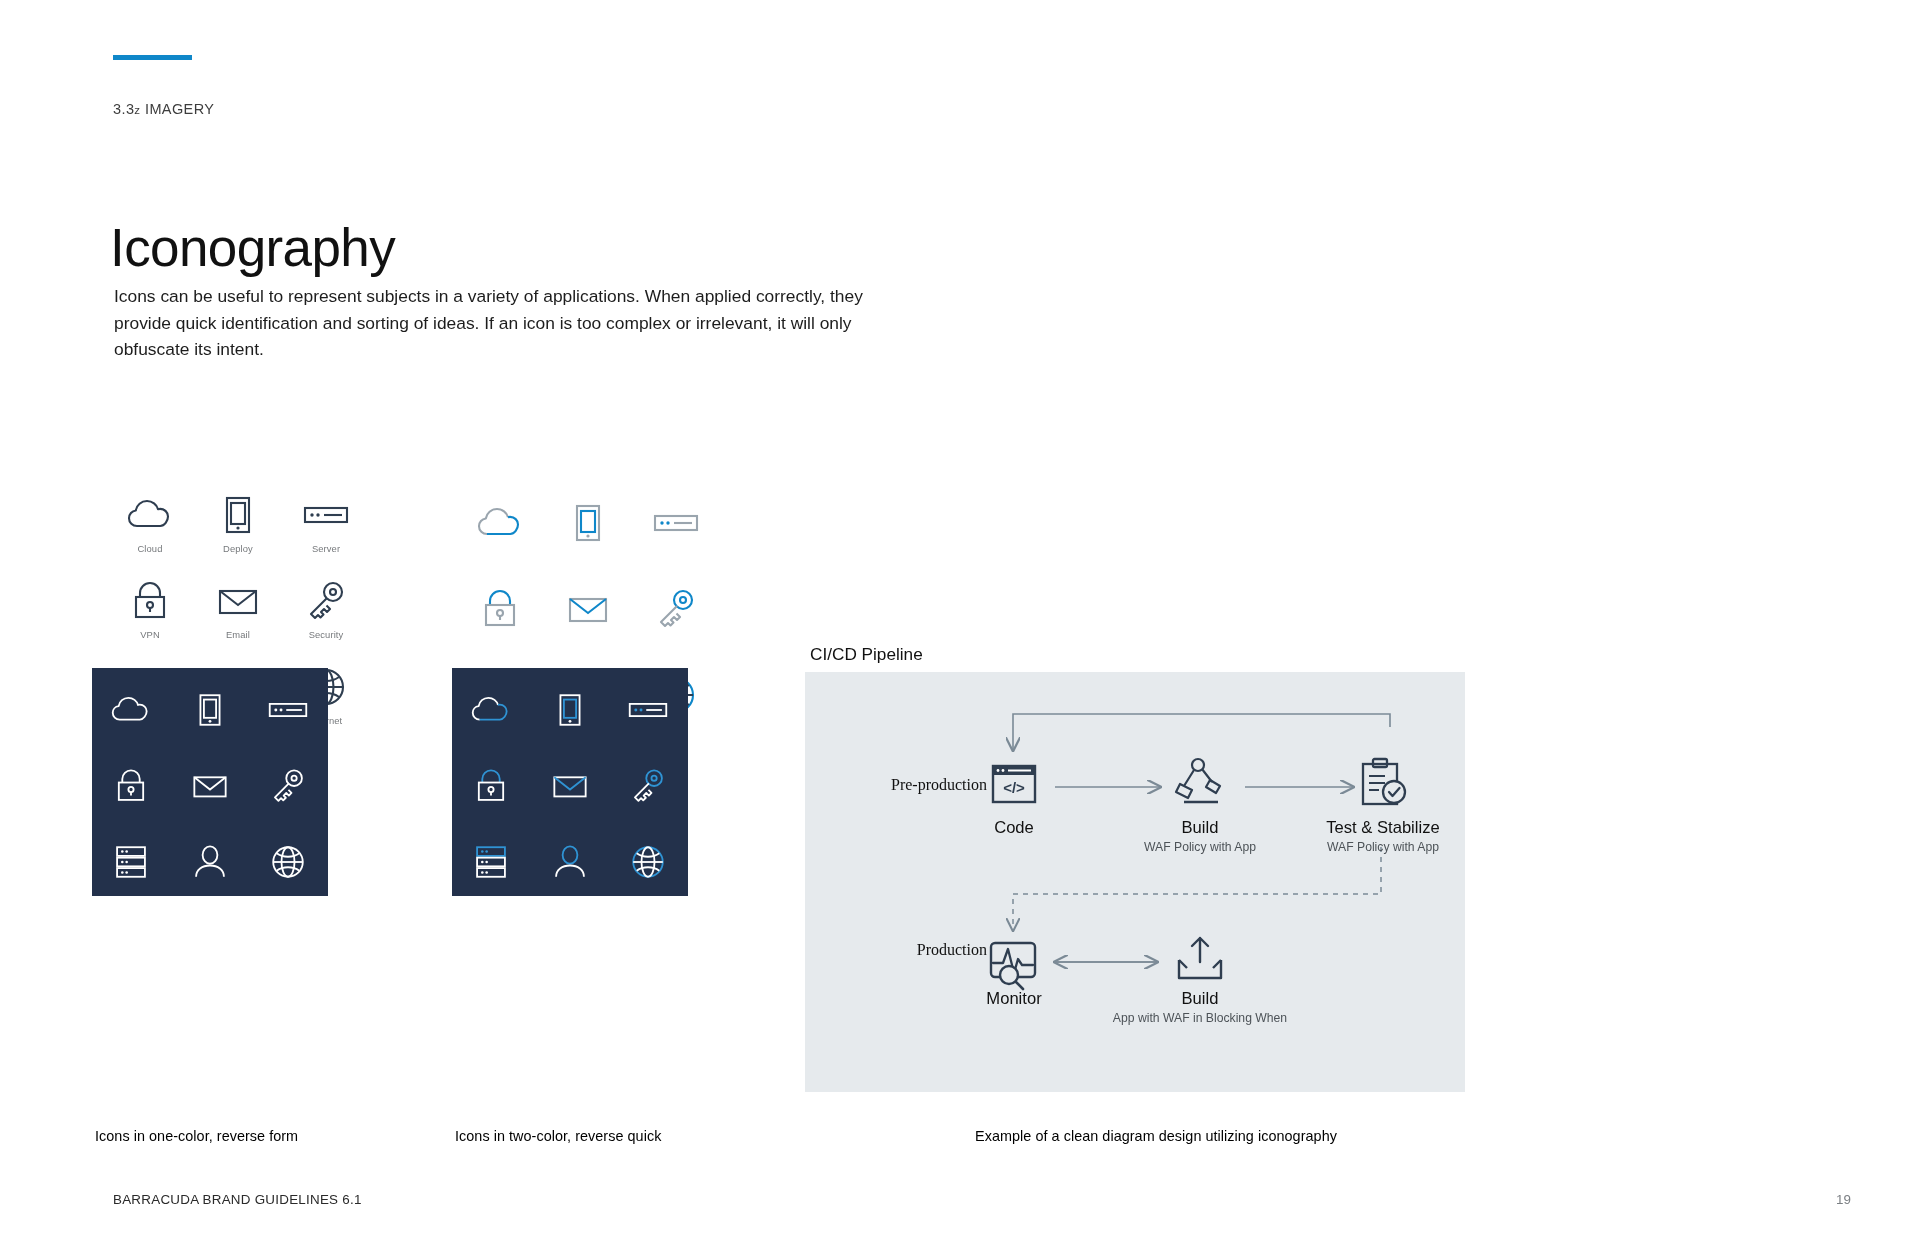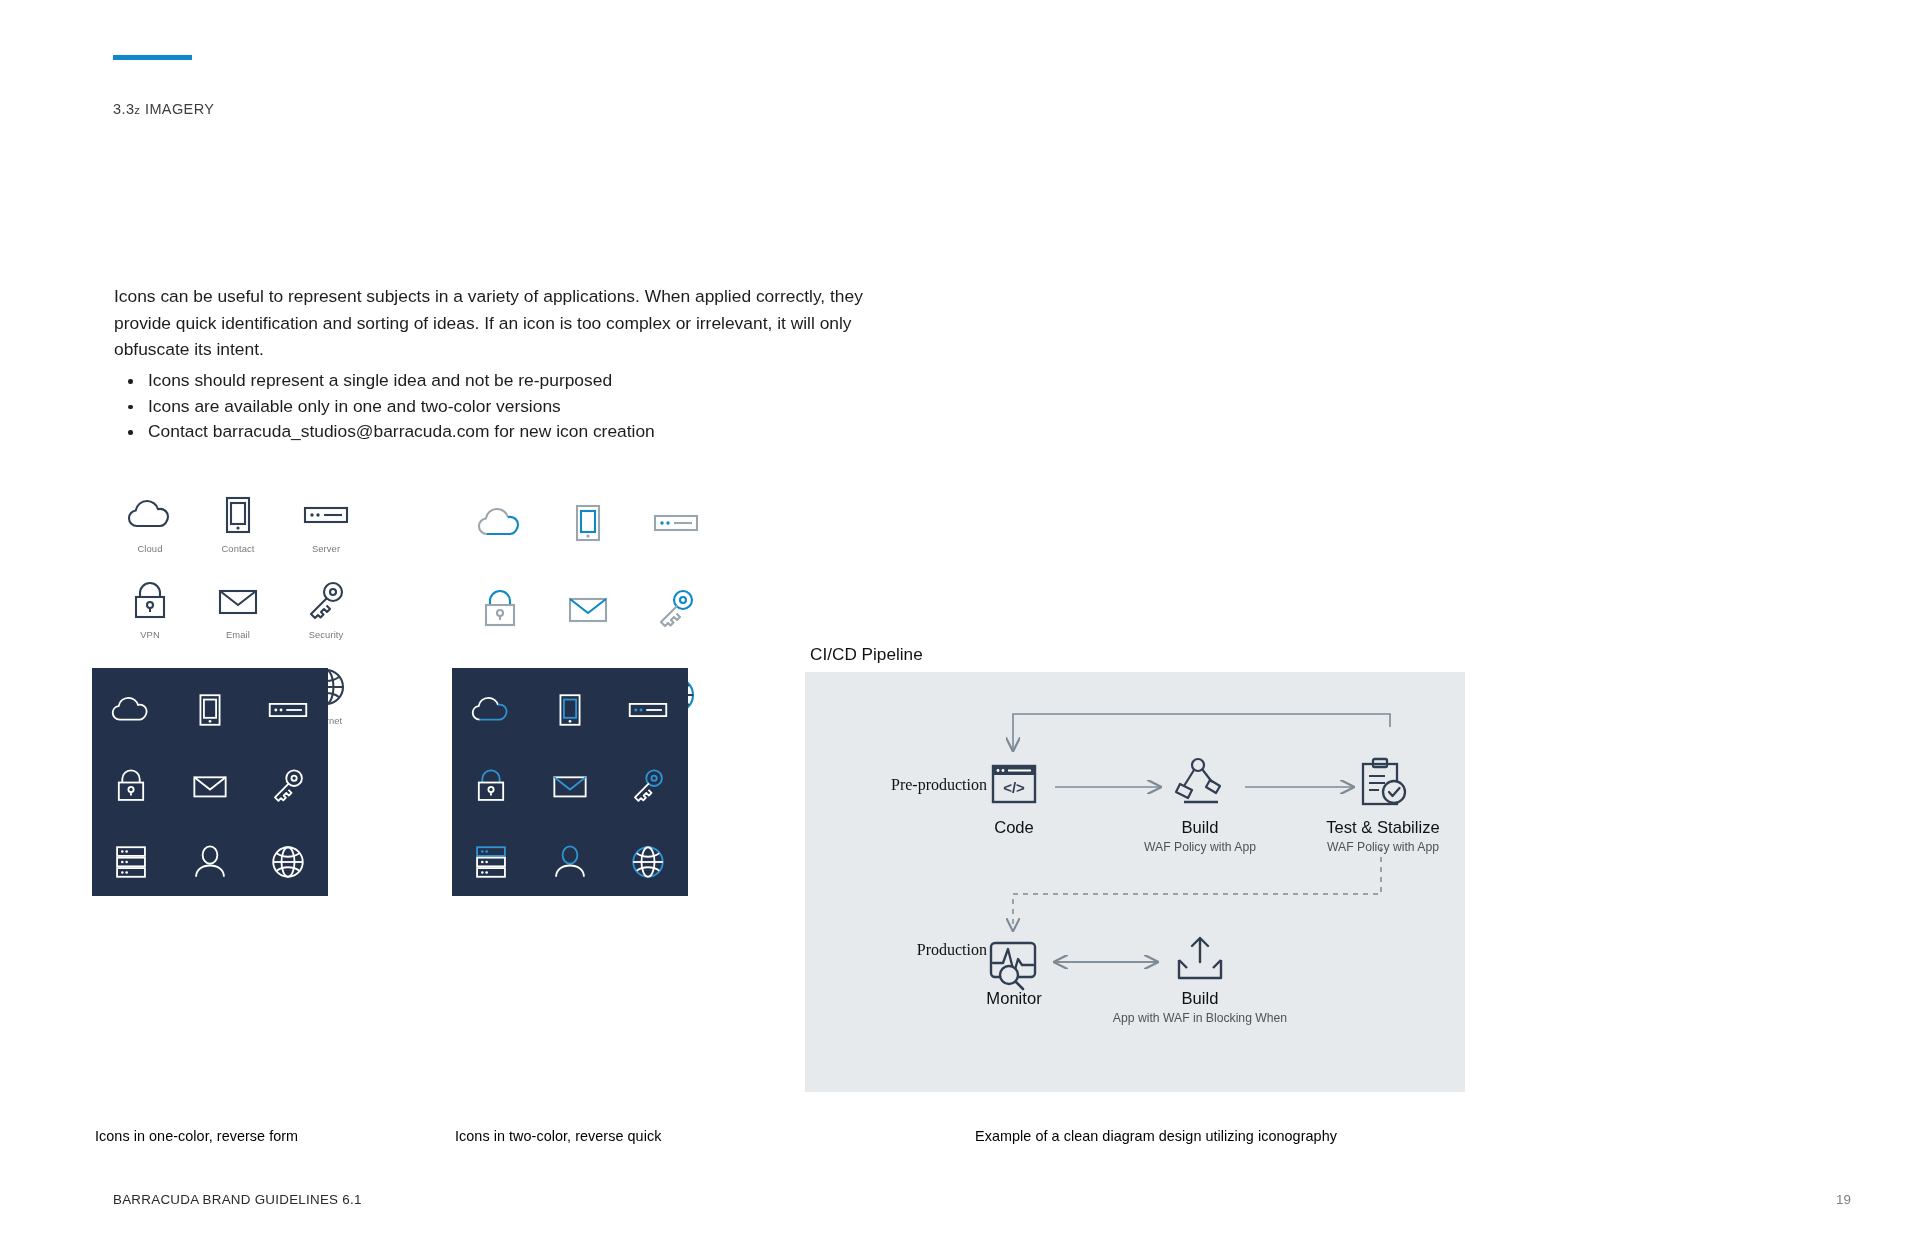--- a/index.html
+++ b/index.html
@@ -58,44 +58,40 @@
   .footer-right{position:absolute;left:1836px;top:1192px;font-size:13.4px;color:#7b7f83;}
 </style>
 </head>
 <body>
 
 <div class="page">
 
   <div class="rule"></div>
   <div class="eyebrow"><span>3.3</span><span class="sub">z</span>&nbsp;<span>IMAGERY</span></div>
 
+  <h1 class="title">Iconography</h1>
   <p class="intro">Icons can be useful to represent subjects in a variety of applications. When applied correctly, they provide quick identification and sorting of ideas. If an icon is too complex or irrelevant, it will only obfuscate its intent.</p>
 
-  <ul class="bullets">
-    <li>Icons should represent a single idea and not be re-purposed</li>
-    <li>Icons are available only in one and two-color versions</li>
-    <li>Contact barracuda_studios@barracuda.com for new icon creation</li>
-  </ul>
 
   <div class="grid g1">
 
     <div class="cell">
       <svg width="50" height="46" viewBox="0 0 50 46">
         <path d="M12 34c-4.5 0-8-3.4-8-7.8 0-4 2.9-7.2 6.8-7.7C11.6 13 16.3 9 22 9c5.3 0 9.8 3.5 11 8.2.7-.2 1.4-.3 2.2-.3 4.3 0 7.8 3.4 7.8 7.6S39.5 34 35.2 34H12z" fill="none" stroke="#2f3e50" stroke-width="2.1" stroke-linejoin="round"></path>
       </svg>
       <span class="lab">Cloud</span>
     </div>
 
     <div class="cell">
       <svg width="50" height="46" viewBox="0 0 50 46">
         <rect x="14" y="6" width="22" height="34" fill="none" stroke="#2f3e50" stroke-width="2.1"></rect>
         <rect x="18" y="11" width="14" height="21" fill="none" stroke="#2f3e50" stroke-width="2.1"></rect>
         <circle cx="25" cy="36" r="1.6" fill="#2f3e50"></circle>
       </svg>
-      <span class="lab">Contact</span>
+      <span class="lab">Deploy</span>
     </div>
 
     <div class="cell">
       <svg width="50" height="46" viewBox="0 0 50 46">
         <rect x="4" y="16" width="42" height="14" fill="none" stroke="#2f3e50" stroke-width="2.1"></rect>
         <circle cx="11" cy="23" r="1.7" fill="#2f3e50"></circle>
         <circle cx="17" cy="23" r="1.7" fill="#2f3e50"></circle>
         <line x1="23" y1="23" x2="41" y2="23" stroke="#2f3e50" stroke-width="2.1"></line>
       </svg>
       <span class="lab">Server</span>

